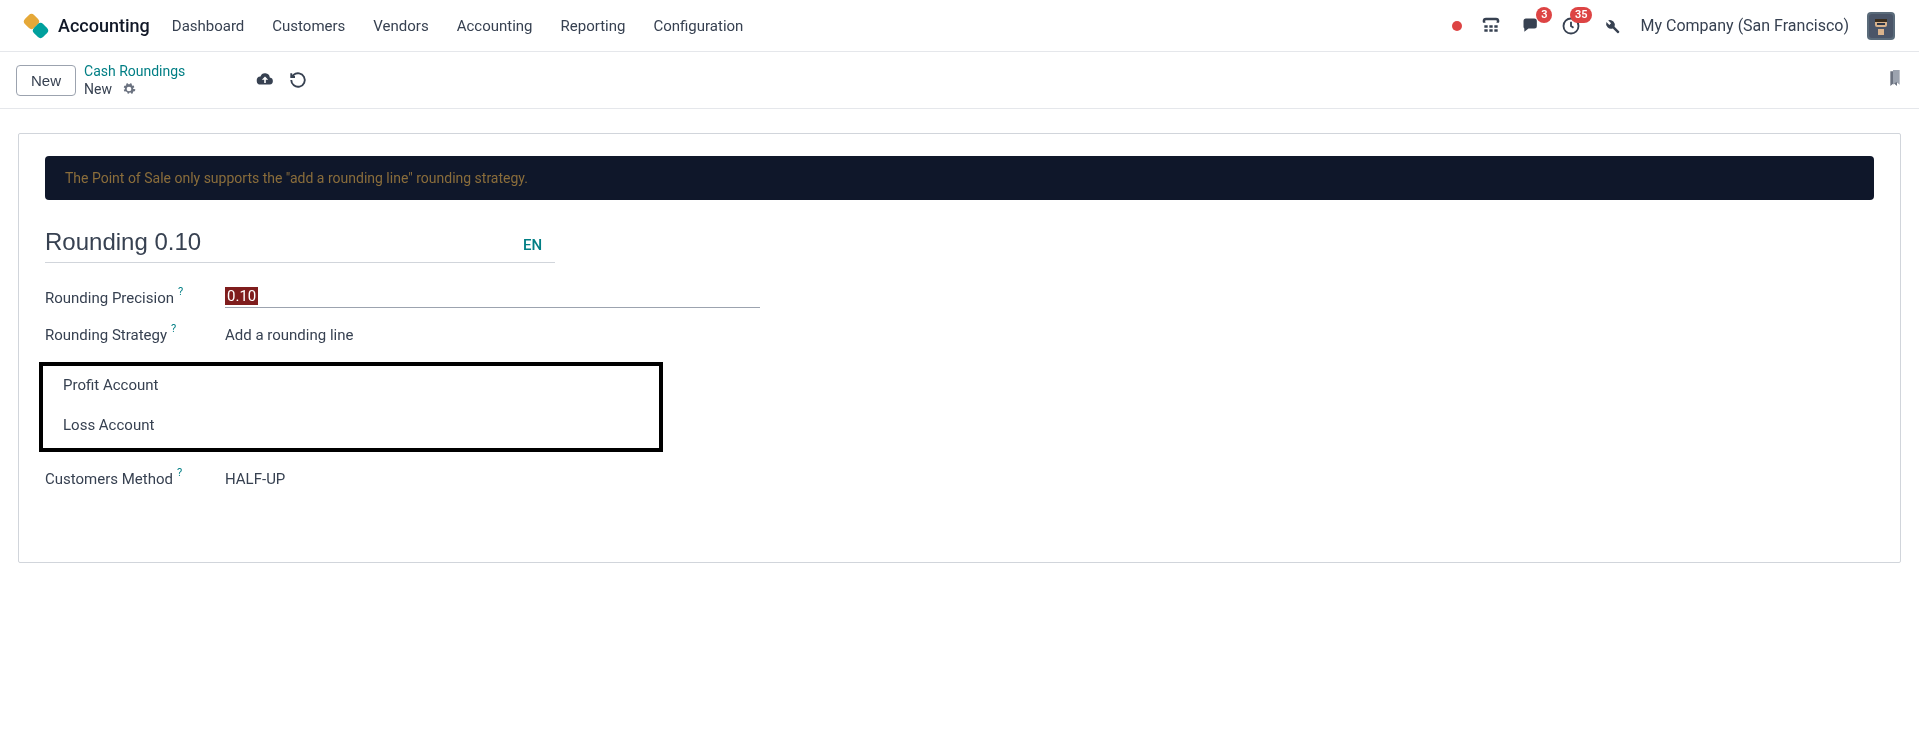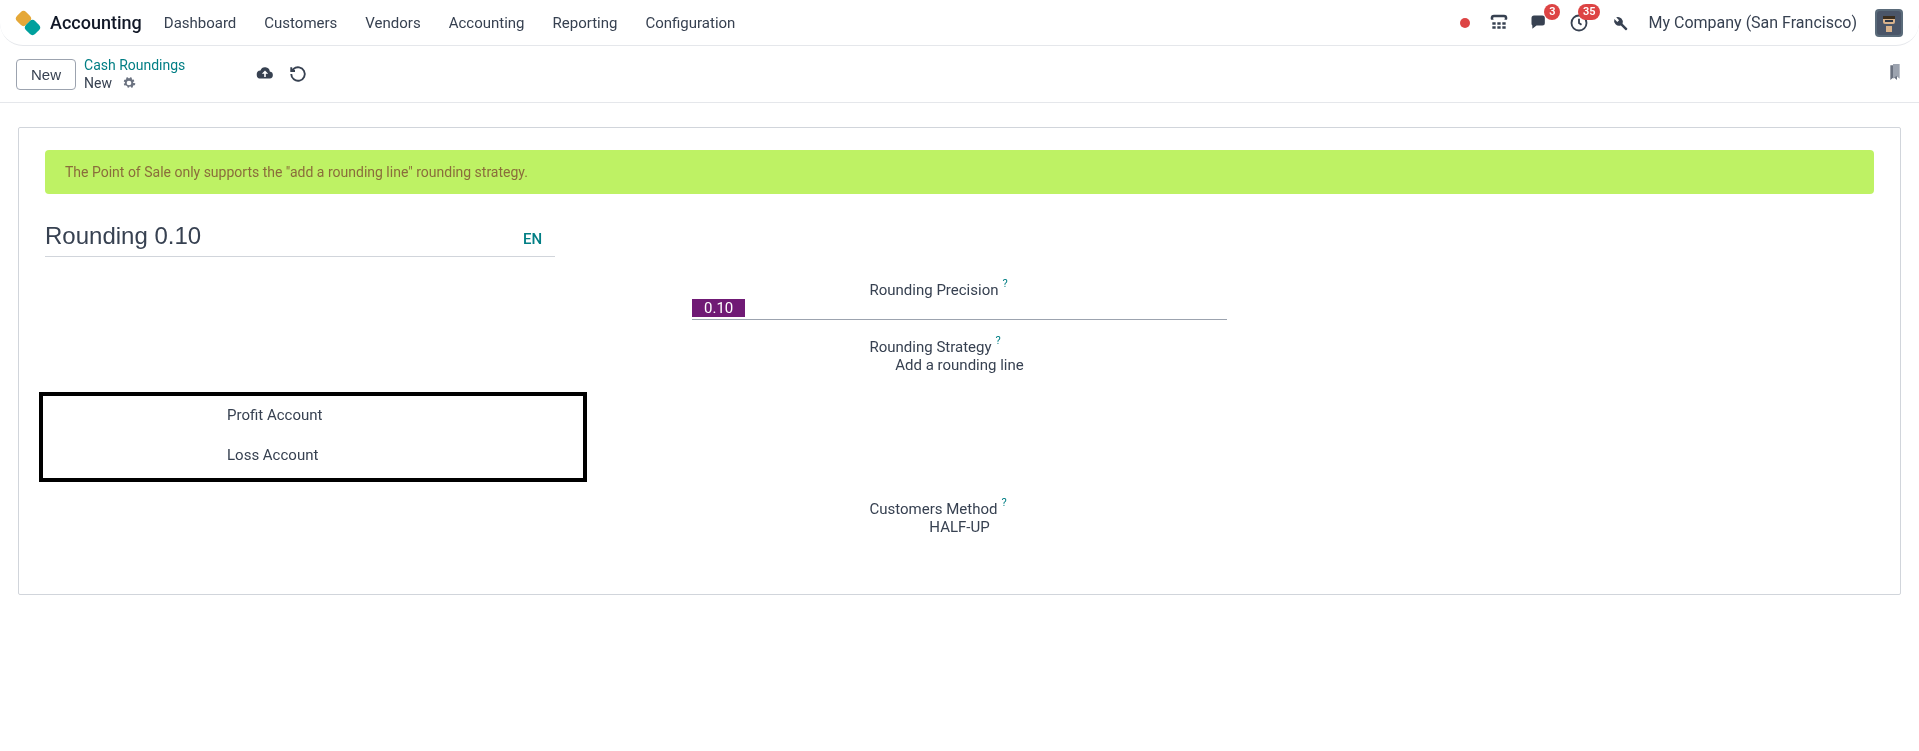--- a/index.html
+++ b/index.html
@@ -1,19 +1,19 @@
 <!DOCTYPE html>
 <html><head>
 <meta charset="utf-8">
 <style>
   * { box-sizing: border-box; margin: 0; padding: 0; }
   body { font-family: -apple-system, BlinkMacSystemFont, "Segoe UI", Roboto, sans-serif; font-size: 14px; color: #111827; background: #fff; }
   
   
-  .navbar { display: flex; align-items: center; height: 46px; padding: 0 16px; border-bottom: 1px solid #e5e7eb; border-radius: 23px; }
+  .navbar { display: flex; align-items: center; height: 52px; padding: 0 24px; border-bottom: 1px solid #e5e7eb; }
   .brand-icon { width: 24px; height: 24px; margin-right: 10px; position: relative; }
   .brand-pill { position: absolute; width: 13px; height: 13px; border-radius: 4px; transform: rotate(45deg); }
   .brand-pill.p1 { background: #e5a838; top: 1px; left: 1px; }
   .brand-pill.p2 { background: #00a09d; top: 10px; left: 10px; }
   .app-title { font-size: 18px; font-weight: 500; color: #111827; margin-right: 22px; }
   .nav-items { display: flex; gap: 28px; }
   .nav-item { color: #374151; font-size: 15px; cursor: pointer; }
   .nav-right { margin-left: auto; display: flex; align-items: center; gap: 18px; }
   .icon-wrap { position: relative; color: #374151; cursor: pointer; display: flex; align-items: center; justify-content: center; width: 22px; height: 22px; }
   .badge { position: absolute; top: -8px; right: -10px; background: #d44; color: #fff; font-size: 11px; font-weight: 600; padding: 0 5px; border-radius: 10px; min-width: 16px; text-align: center; line-height: 16px; }
@@ -28,35 +28,35 @@
   .crumb-link { color: #017e84; font-size: 14px; }
   .crumb-row { display: flex; align-items: center; gap: 10px; }
   .crumb-current { font-size: 14px; color: #374151; }
   .gear-small { color: #6b7280; cursor: pointer; }
   .save-icons { display: flex; gap: 14px; margin-left: 70px; color: #374151; }
   .bookmark-area { margin-left: auto; color: #6b7280; }
   
   
   .sheet-wrap { padding: 24px 18px; }
   .sheet { border: 1px solid #d1d5db; border-radius: 2px; background: #fff; padding: 22px 26px 40px; max-width: 100%; min-height: 430px; }
-  .alert-warn { background: #bef264; color: #8a6d3b; border-radius: 4px; padding: 14px 20px; font-size: 14px; margin-bottom: 26px; }
+  .alert-warn { background: #0f172a; color: #8a6d3b; border-radius: 4px; padding: 14px 20px; font-size: 14px; margin-bottom: 26px; }
   
   .field-label-top { font-size: 15px; color: #374151; margin-bottom: 2px; }
   .name-row { display: flex; align-items: flex-end; gap: 10px; margin-bottom: 24px; }
   .name-input { font-size: 24px; font-weight: 400; color: #374151; border: none; border-bottom: 1px solid #d1d5db; padding: 2px 0 6px; width: 510px; outline: none; }
   .lang-tag { color: #017e84; font-size: 15px; font-weight: 500; margin-left: -42px; align-self: center; }
   
-  .form-row { display: flex; align-items: center; margin-bottom: 18px; flex-direction: column; }
+  .form-row { display: flex; align-items: center; margin-bottom: 18px; }
   .row-label { width: 180px; font-size: 15px; color: #374151; display: flex; align-items: flex-start; gap: 4px; }
   .help-q { color: #017e84; font-size: 11px; position: relative; top: -4px; }
   .row-value { font-size: 15px; color: #374151; }
   .row-value.input-like { border-bottom: 1px solid #9ca3af; padding-bottom: 2px; width: 535px; }
-  .sel-txt { background: #701a75; color: #fff; padding: 0 12px; }
+  .sel-txt { background: #7f1d1d; color: #fff; padding: 0 2px; }
   
-  .highlight-box { border: 4px solid #000; padding: 10px 8px 14px; margin: 6px 0 18px -6px; width: 548px; display: flex; flex-direction: column; gap: 22px; justify-content: space-between; }
+  .highlight-box { border: 4px solid #000; padding: 10px 20px 14px; margin: 6px 0 18px -6px; width: 624px; display: flex; flex-direction: column; gap: 22px; justify-content: space-between; }
   
   svg { display: block; }
 </style>
 </head>
 <body>
 
 <div class="navbar">
   <div class="brand-icon">
     <div class="brand-pill p1"></div>
     <div class="brand-pill p2"></div>

